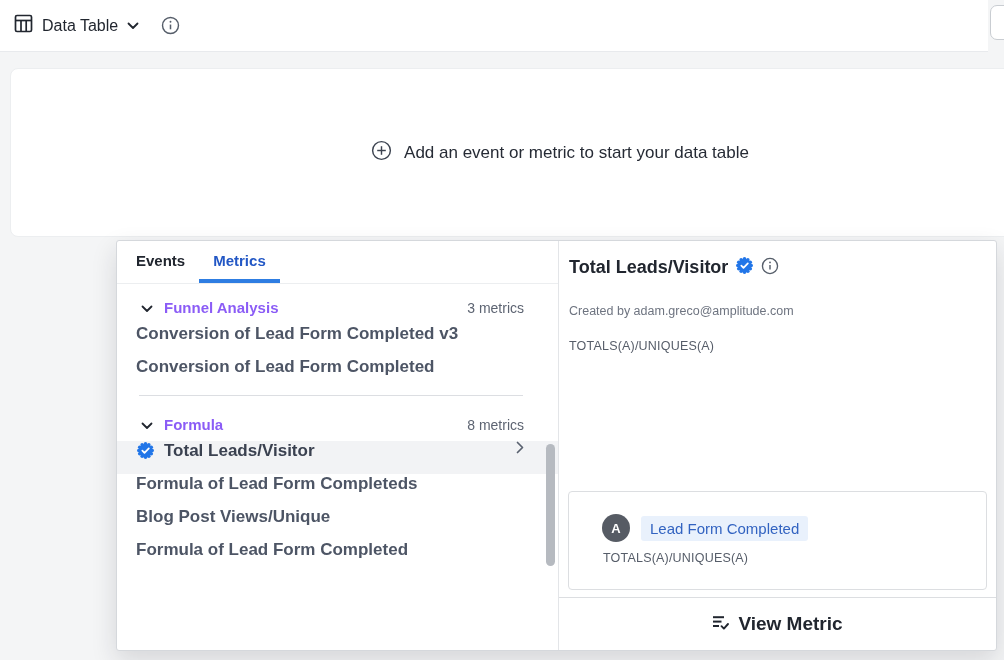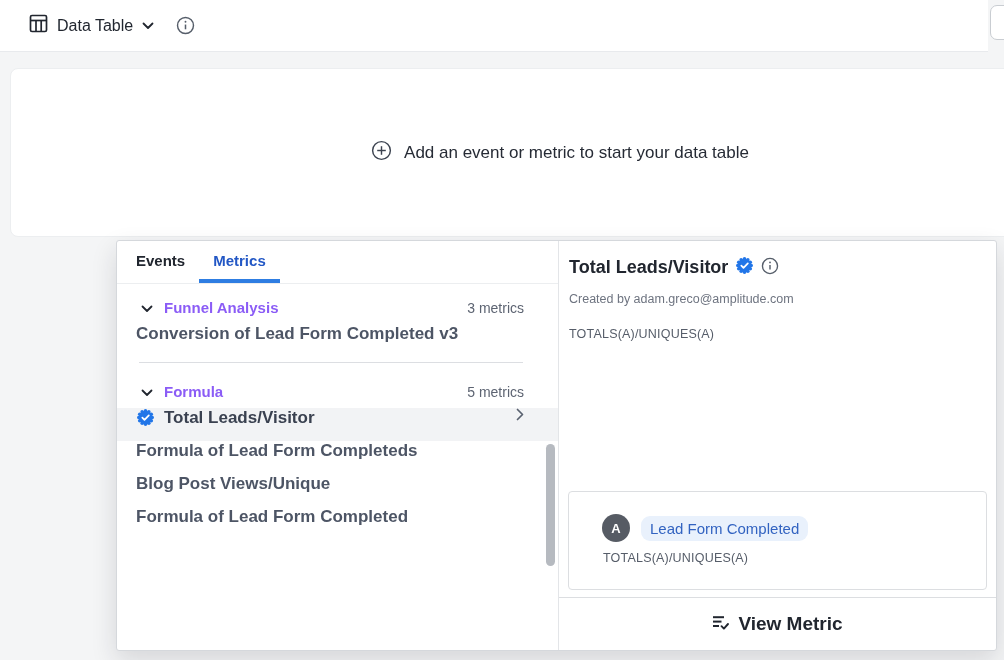--- a/index.html
+++ b/index.html
@@ -8,21 +8,21 @@
     font-family:"Liberation Sans", sans-serif;
     background:#f4f5f6;
     color:#1e2430;
     position:relative;
   }
 
   
   .topbar {
     position:absolute; top:0; left:0; width:988px; height:52px;
     background:#ffffff; border-bottom:1px solid #e8eaed;
-    display:flex; align-items:center; padding-left:29px;
+    display:flex; align-items:center; padding-left:14px;
   }
   .title-group { display:flex; align-items:center; gap:9px; cursor:pointer; }
   .topbar-title { font-size:16px; font-weight:500; color:#21262f; }
   .chev-down svg, .chev-small svg { display:block; }
   .info-btn { margin-left:22px; display:flex; align-items:center; }
   .partial-btn {
     position:absolute; top:5px; left:990px; width:40px; height:35px;
     background:#fff; border:1px solid #c9cdd2; border-radius:7px;
   }
 
@@ -96,36 +96,36 @@
 
   .scroll-thumb {
     position:absolute; right:3px; top:203px; width:9px; height:122px;
     background:#b6bac0; border-radius:5px;
   }
 
   
   .detail-body { padding:15px 10px 0 10px; }
   .detail-title-row { display:flex; align-items:center; gap:7px; }
   .detail-title { font-size:18px; font-weight:700; color:#21262f; }
-  .created-by { margin-top:13px; font-size:12.5px; color:#6e7480; }
+  .created-by { margin-top:25px; font-size:12.5px; color:#6e7480; }
   .detail-formula { margin-top:21px; font-size:12.5px; color:#565d69; letter-spacing:0.2px; }
 
   .metric-card {
     position:absolute; top:250px; left:9px; right:9px; height:99px;
     border:1px solid #dcdee1; border-radius:4px; background:#fff;
   }
   .card-row { display:flex; align-items:center; padding:22px 0 0 33px; gap:11px; }
   .letter-badge {
     width:28px; height:28px; border-radius:50%; background:#565b64;
     color:#ffffff; font-size:13px; font-weight:700;
     display:flex; align-items:center; justify-content:center;
   }
   .event-chip {
     background:#e9f1fc; color:#3263c1; font-size:15px;
-    padding:4px 9px; border-radius:9px; cursor:pointer;
+    padding:4px 9px; border-radius:3px; cursor:pointer;
   }
   .card-formula { margin:9px 0 0 34px; font-size:12.5px; color:#565d69; letter-spacing:0.2px; }
 
   .detail-footer {
     position:absolute; left:0; right:0; bottom:0; height:53px;
     border-top:1px solid #dcdee1;
     display:flex; align-items:center; justify-content:center; gap:8px;
     cursor:pointer;
   }
   .view-metric-label { font-size:19px; font-weight:700; color:#21262f; }
@@ -191,31 +191,34 @@
               <path d="M1.5 1.5 L6 6 L10.5 1.5" fill="none" stroke="#21262f" stroke-width="1.8" stroke-linecap="round" stroke-linejoin="round"></path>
             </svg>
         </span>
         <span class="sec-name">Funnel Analysis</span>
         <span class="sec-count">3 metrics</span>
       </div>
 
       <div class="list-item">
         <span class="item-label">Conversion of Lead Form Completed v3</span>
       </div>
+      <div class="list-item">
+        <span class="item-label">Conversion of Lead Form Completed</span>
+      </div>
 
       <div class="inset-divider"></div>
 
       <div class="section-header sec2">
         <span>
           <svg width="12" height="8" viewBox="0 0 12 8">
               <path d="M1.5 1.5 L6 6 L10.5 1.5" fill="none" stroke="#21262f" stroke-width="1.8" stroke-linecap="round" stroke-linejoin="round"></path>
             </svg>
         </span>
         <span class="sec-name">Formula</span>
-        <span class="sec-count">5 metrics</span>
+        <span class="sec-count">8 metrics</span>
       </div>
 
       <div class="list-item selected">
         <span>
           <svg width="19" height="19" viewBox="0 0 24 24">
             <g fill="#2276e8">
               <circle cx="12" cy="12" r="8.5"></circle>
               <circle cx="20.5" cy="12" r="2.2"></circle>
                 <circle cx="19.36" cy="16.25" r="2.2"></circle>
                 <circle cx="16.25" cy="19.36" r="2.2"></circle>

